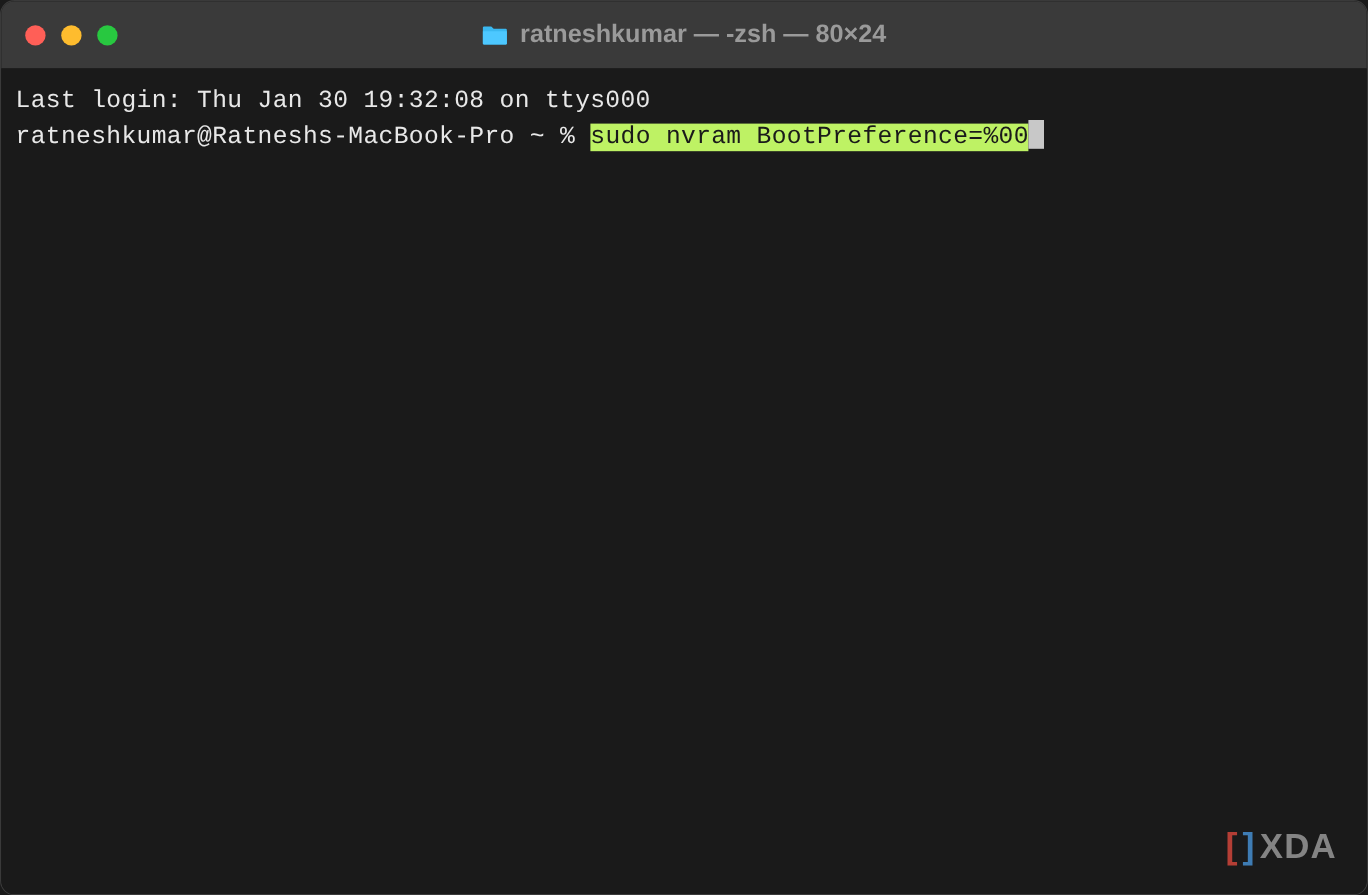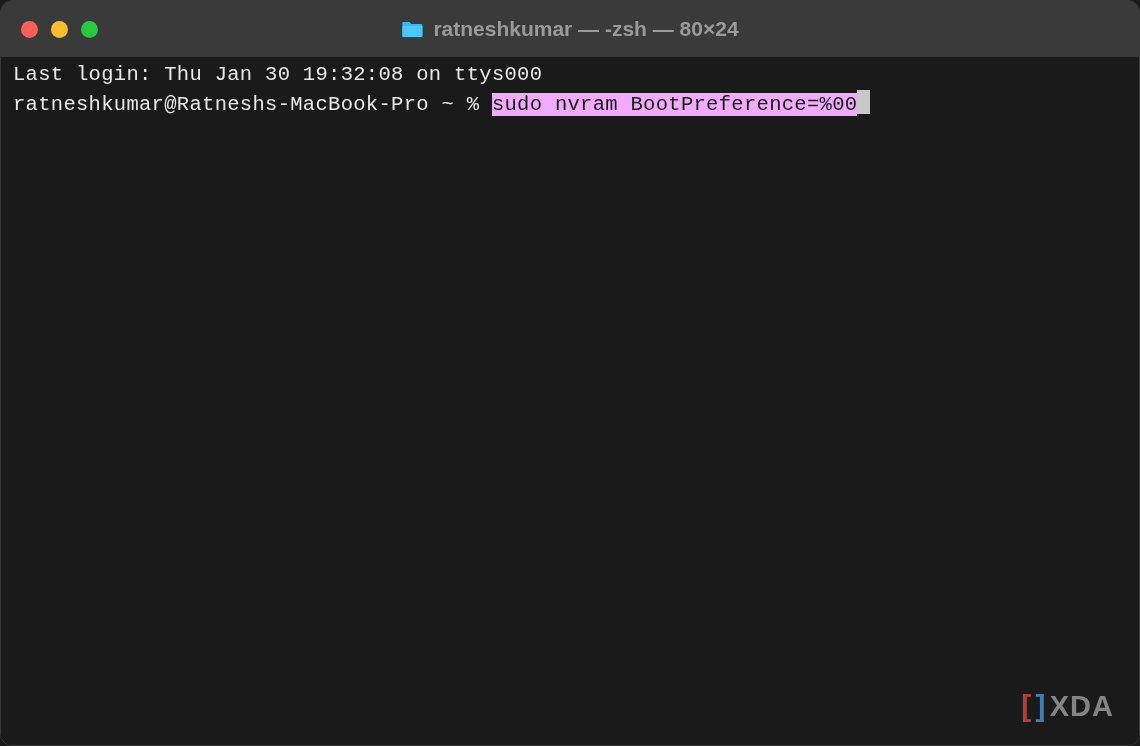--- a/index.html
+++ b/index.html
@@ -72,36 +72,36 @@
     .window-title {
       color: #9a9a9a;
       font-size: 21px;
       font-weight: 600;
       font-family: -apple-system, BlinkMacSystemFont, 'Segoe UI', sans-serif;
       white-space: nowrap;
     }
     .terminal-body {
       flex: 1;
       background: #1a1a1a;
-      padding: 4px 12px;
+      padding: 14px 12px;
       font-size: 20.5px;
       line-height: 1.4;
       color: #e8e8e8;
       font-family: 'Menlo', 'Monaco', 'Courier New', monospace;
       letter-spacing: 0.3px;
       position: relative;
     }
     .terminal-line {
       white-space: pre;
     }
     .prompt-line {
       white-space: pre;
     }
     .highlighted {
-      background: #f0abfc;
+      background: #bef264;
       color: #1a1a1a;
     }
     .cursor-block {
       display: inline-block;
       width: 13px;
       height: 24px;
       background: #c8c8c8;
       vertical-align: text-bottom;
       margin-bottom: 2px;
     }

